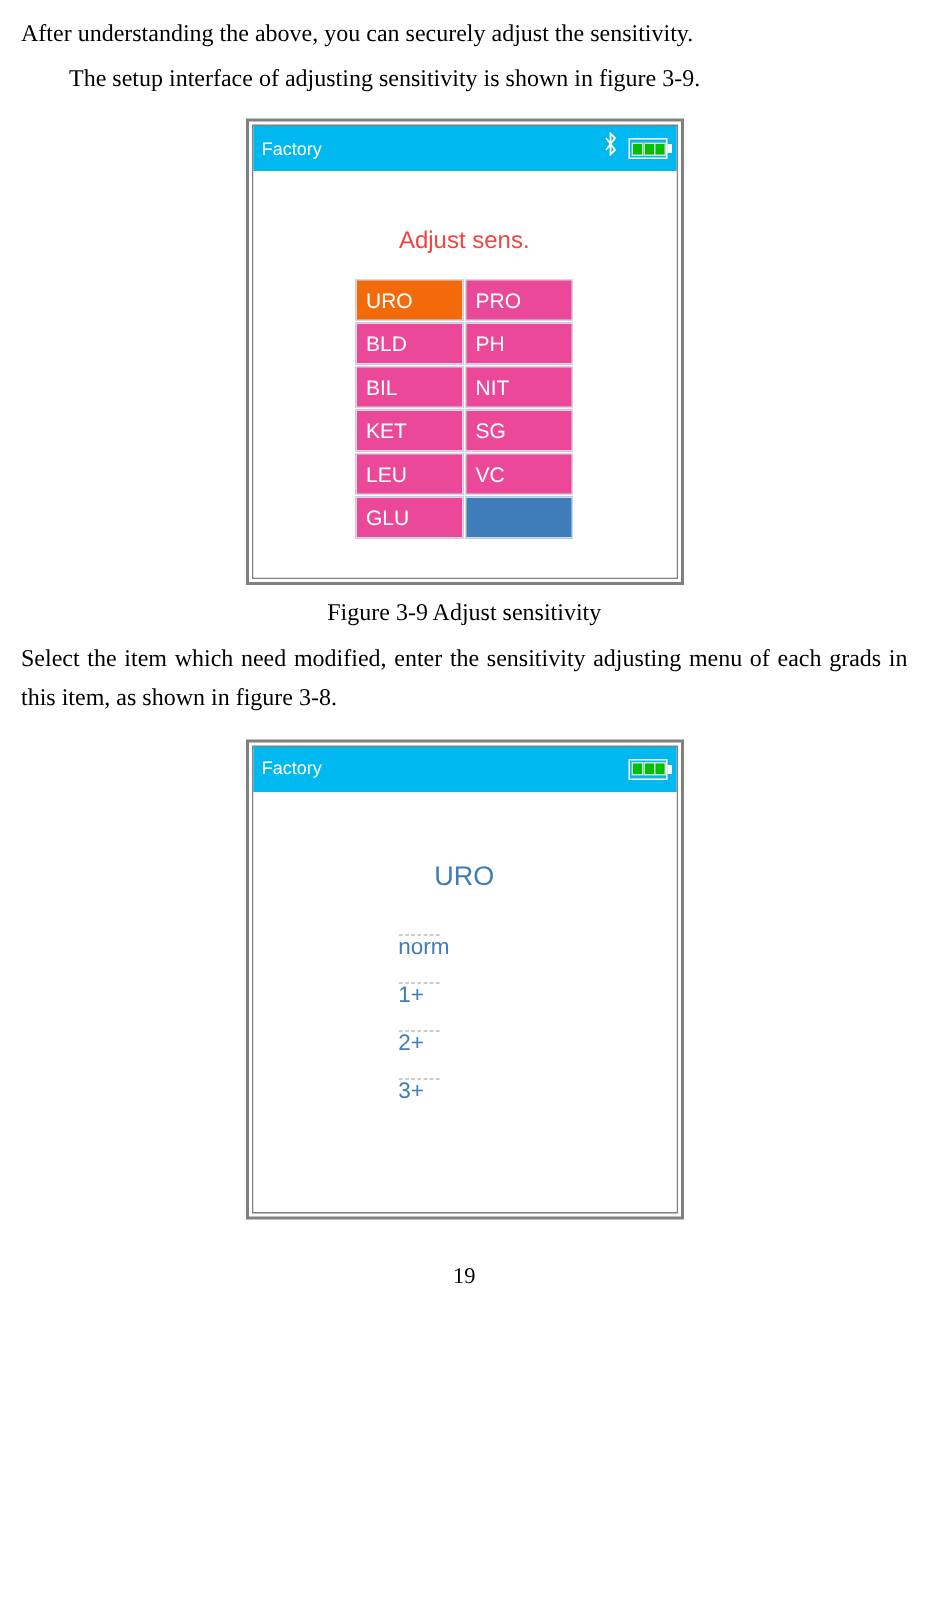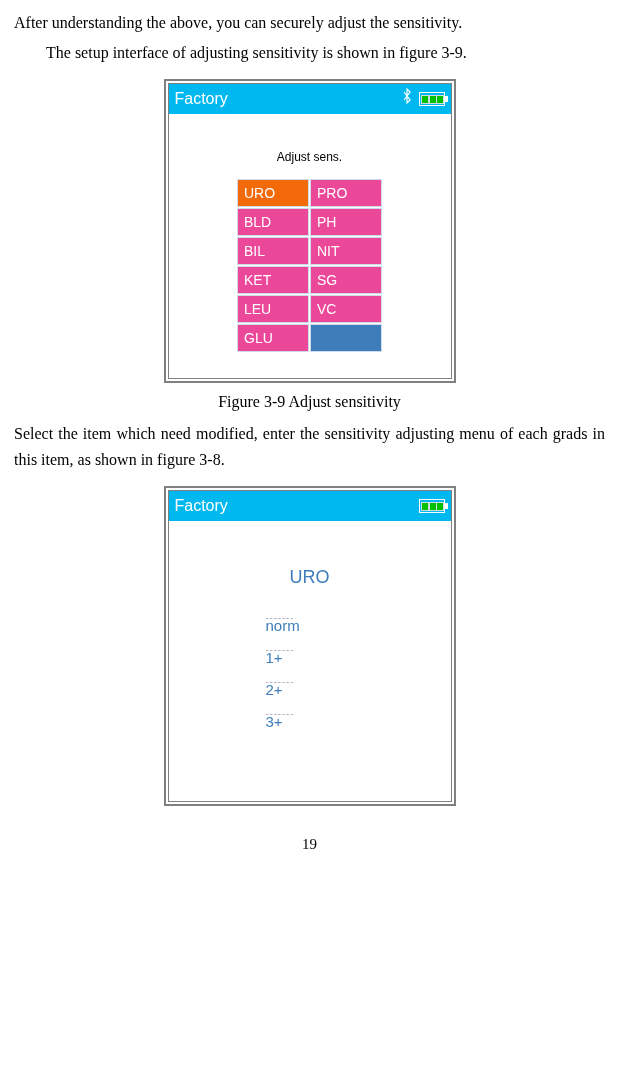--- a/index.html
+++ b/index.html
@@ -24,21 +24,21 @@
     }
     .device-inner { border: 1px solid #808080; }
     .titlebar {
       background: #00b8f0;
       color: #fff;
       height: 30px;
       display: flex;
       align-items: center;
       padding: 0 6px;
       font-family: Arial, sans-serif;
-      font-size: 16px;
+      font-size: 12px;
       font-weight: normal;
     }
     .titlebar .title-text { flex: 1; text-align: left; }
     .titlebar .bt-icon { margin-right: 6px; display: inline-block; }
     .titlebar .battery {
       display: inline-block;
       width: 26px; height: 14px;
       border: 1.5px solid #fff;
       position: relative;
     }
@@ -53,22 +53,22 @@
     .titlebar .battery .c2 { left: 9px; }
     .titlebar .battery .c3 { left: 16.5px; }
     .screen-body {
       background: #fff;
       min-height: 260px;
       padding: 14px 10px 26px 10px;
       font-family: Arial, sans-serif;
     }
     .sec-title {
       text-align: center;
-      font-size: 12px;
-      color: #000000;
+      font-size: 16px;
+      color: #ef4444;
       margin: 20px 0 12px 0;
       font-weight: normal;
     }
     .grid {
       display: grid;
       grid-template-columns: 72px 72px;
       grid-auto-rows: 28px;
       gap: 1px;
       justify-content: center;
       background: #fff;

